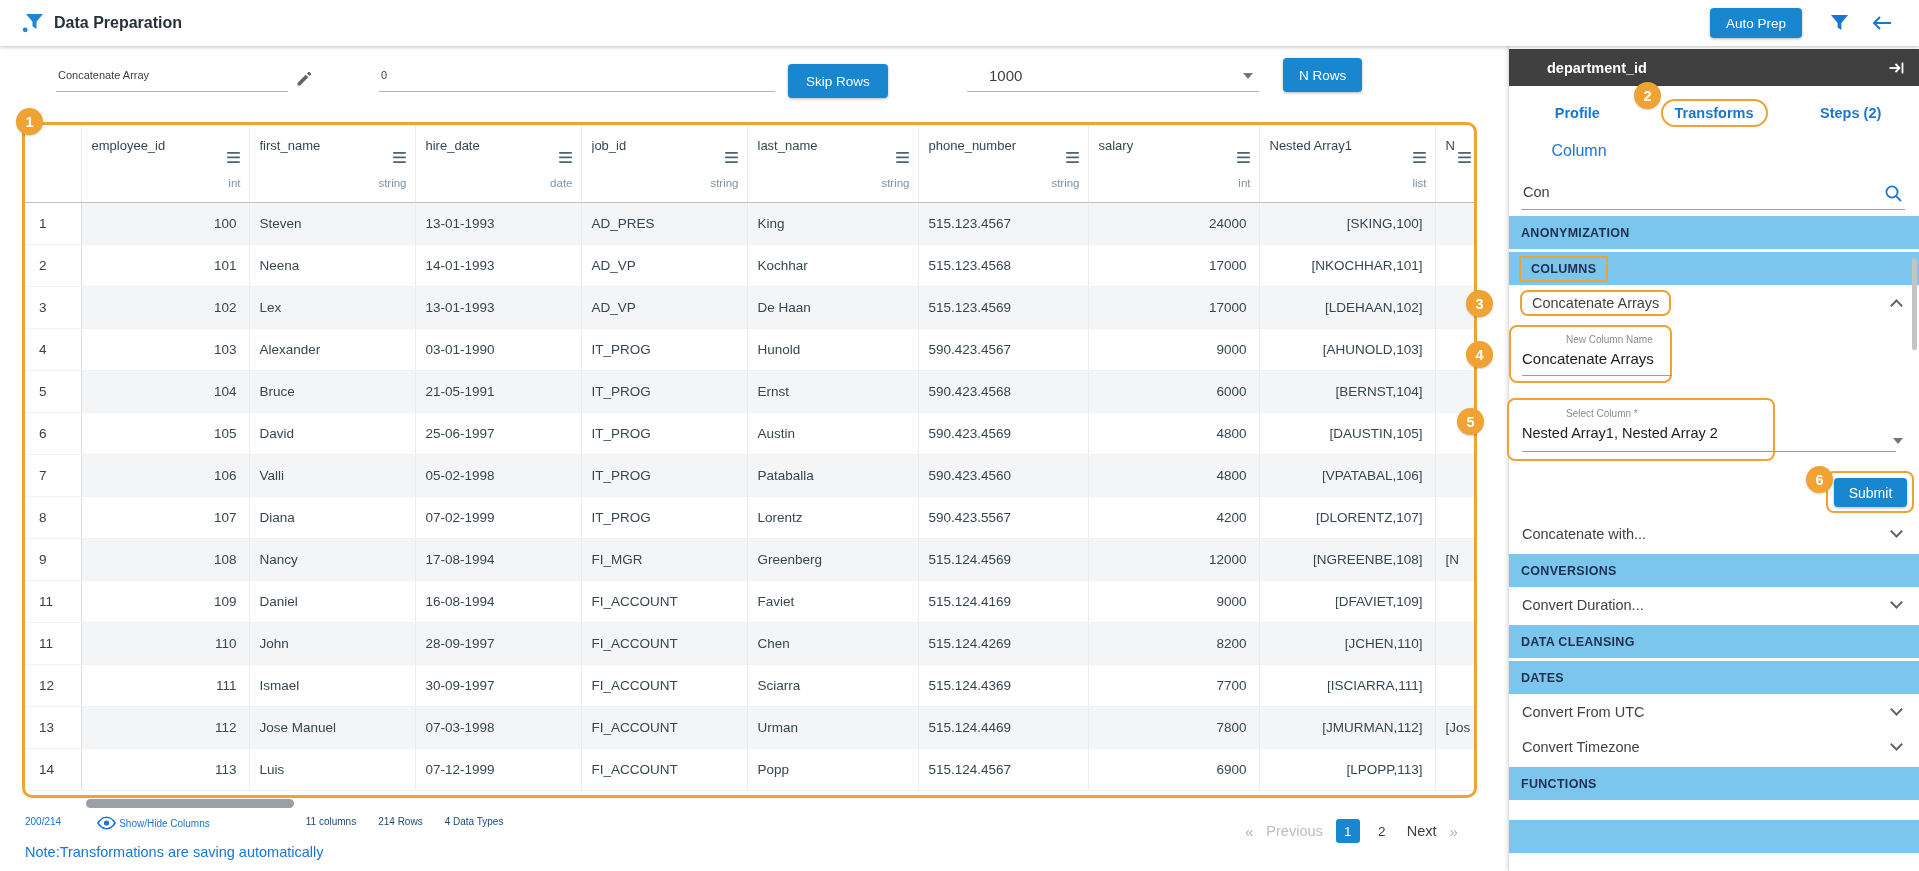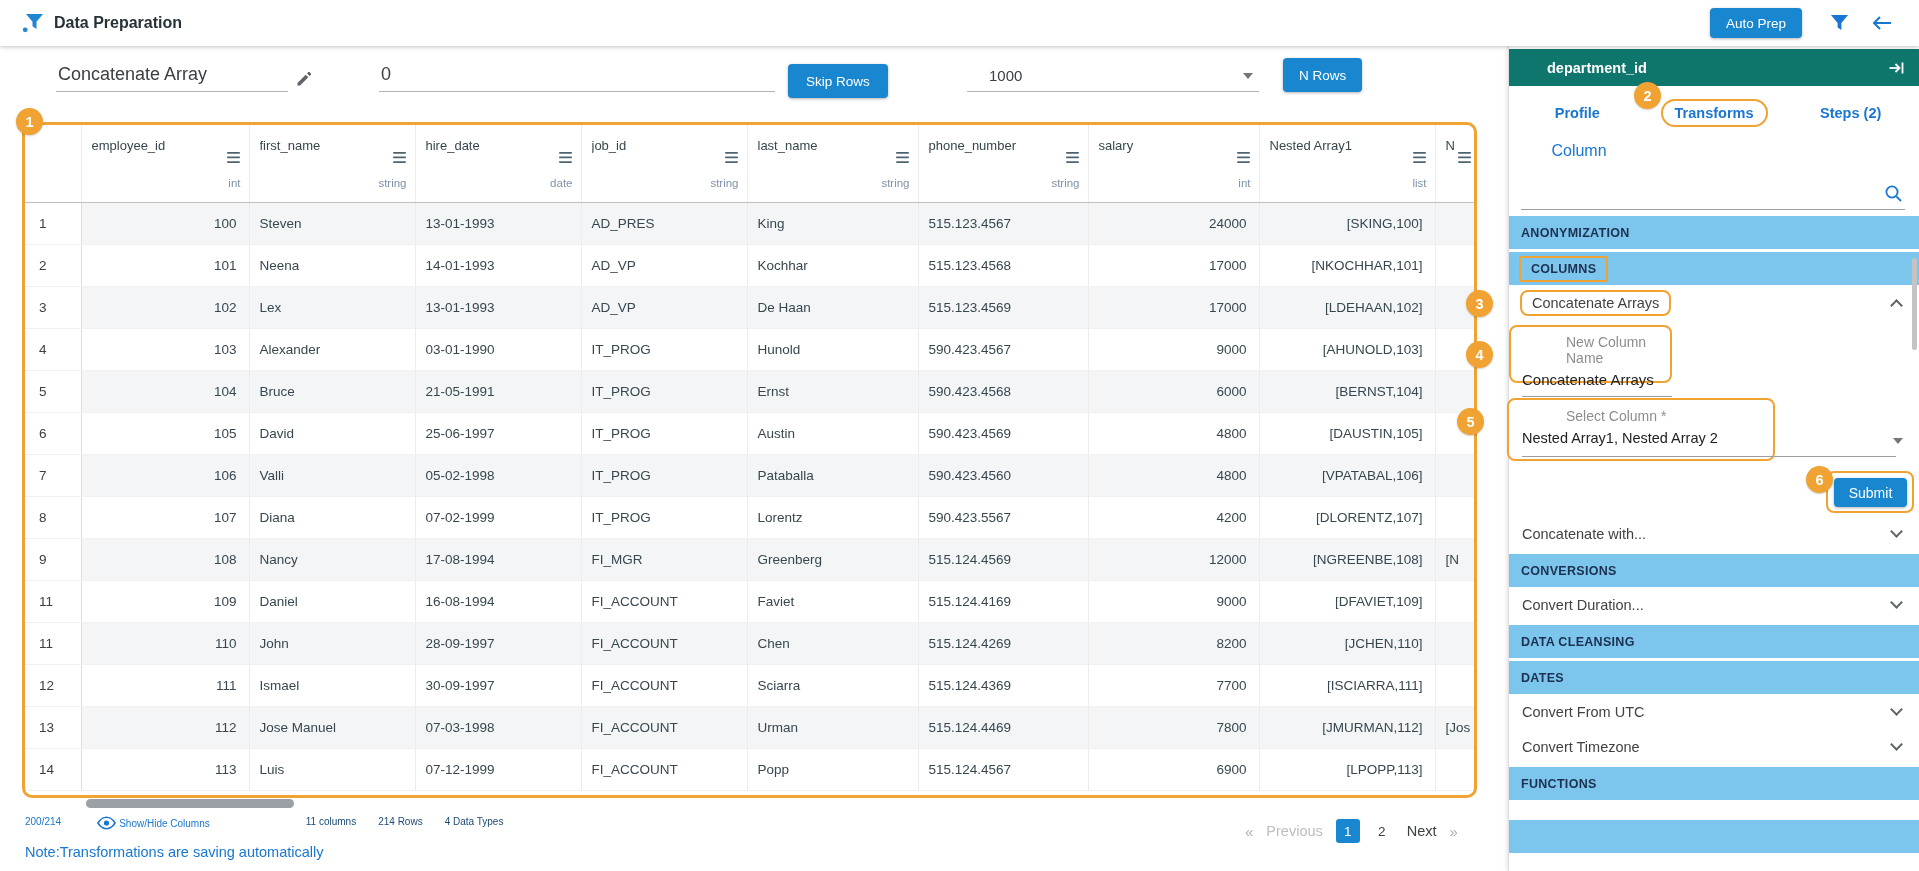--- a/index.html
+++ b/index.html
@@ -14,21 +14,21 @@
   .page-title { font-size:16px; font-weight:bold; color:#263238; }
   .topbar-spacer { flex:1; }
   .btn { background:var(--button,#1887d0); color:#fff; border:none; border-radius:4px;
          font-family:inherit; font-size:13.5px; box-shadow:0 1px 3px rgba(0,0,0,.3); cursor:pointer; }
   .auto-prep { height:30px; padding:0 16px; margin-right:24px; }
   .icon-btn { background:none; border:none; padding:4px; display:flex; cursor:pointer; color:var(--accent,#1976d2); }
   .icon-btn + .icon-btn { margin-left:14px; }
 
   
   .u-input { border:none; border-bottom:1px solid #b3b3b3; outline:none; background:transparent;
-             font-family:inherit; font-size:18px; color:#3c4043; padding:0 2px 6px 2px;
+             font-family:inherit; font-size:11px; color:#3c4043; padding:0 2px 6px 2px;
              position:absolute; height:28px; }
   #name-input { left:56px; top:64px; width:232px; }
   .pencil { position:absolute; left:296px; top:70px; background:none; border:none; padding:0; cursor:pointer; }
   #skip-input { left:379px; top:64px; width:396px; }
   #skip-btn { position:absolute; left:788px; top:64px; height:34px; padding:0 18px; }
   .select-field { position:absolute; left:967px; top:60px; width:292px; height:32px;
                   border-bottom:1px solid #b3b3b3; font-size:15px; color:#3c4043;
                   display:flex; align-items:center; padding-left:22px; cursor:pointer; }
   .select-field .tri { position:absolute; right:6px; top:13px; }
   #nrows-btn { position:absolute; left:1283px; top:58px; height:34px; padding:0 16px; }
@@ -68,21 +68,21 @@
   .pg-pages { display:flex; gap:10px; }
   .pg-page { min-width:24px; height:24px; display:flex; align-items:center; justify-content:center;
              color:#3c4043; cursor:pointer; border-radius:3px; font-size:13.5px; }
   .pg-page.active { background:var(--button,#1887d0); color:#fff; }
   .pg-next { color:#3c4043; cursor:pointer; }
   .note { position:absolute; left:25px; top:844px; font-size:14.5px; color:var(--accent,#1976d2); }
 
   
   .sidebar { position:absolute; left:1508px; top:46px; width:411px; height:825px; background:#fff;
              border-left:1px solid #e0e0e0; box-shadow:-1px 0 4px rgba(0,0,0,.12); z-index:15; }
-  .sb-head { margin-top:3px; height:37px; background:#0f766e; color:#fff; display:flex; align-items:center;
+  .sb-head { margin-top:3px; height:37px; background:#404040; color:#fff; display:flex; align-items:center;
              padding:0 14px 0 38px; font-size:14.5px; font-weight:bold; }
   .sb-head .sp { flex:1; }
   .sb-tabs { display:flex; margin-top:9px; height:35px; align-items:center;font-weight:bold; }
   .sb-tab { flex:1; text-align:center; font-size:14.5px; color:var(--accent,#1976d2); cursor:pointer; }
   .tab-outline { border:2px solid var(--orange,#f0a232); border-radius:16px; padding:4px 12px; display:inline-block; }
   .sb-subtab { margin:12px 0 0 24px; width:92px; text-align:center; font-size:16px;
                color:var(--accent,#1976d2); height:24px; cursor:pointer; }
   .sb-search { position:relative; margin:14px 14px 0 12px; height:30px; border-bottom:1px solid #9e9e9e; }
   .sb-search input { border:none; outline:none; background:none; font-family:inherit; font-size:14.5px;
                      color:#3c4043; width:330px; padding:4px 2px; }
@@ -95,21 +95,21 @@
              font-size:14.5px; color:#424242; cursor:pointer; }
   .sb-label.outlined { border:2px solid var(--orange,#f0a232); border-radius:8px; padding:3px 10px; margin-left:-2px; }
   .sb-cat .sb-label.outlined { padding:4px 10px; border-radius:2px; }
   .chev { margin-left:auto; width:9px; height:9px; border-right:2px solid #5f6368;
           border-bottom:2px solid #5f6368; flex:none; }
   .chev.down { transform:rotate(45deg); margin-top:-5px; }
   .chev.up { transform:rotate(-135deg); margin-top:5px; }
   .sb-gap-top { margin-top:20px !important; }
 
   .sb-form { position:relative; height:196px; background:#fff; }
-  .fg-label { font-size:14px; color:#8d8d8d;padding-left:44px; }
+  .fg-label { font-size:10px; color:#8d8d8d;padding-left:44px; }
   .fg-ncn { position:absolute; left:13px; top:14px; width:150px; }
   .fg-ncn .fg-value { font-size:15px; color:#212121; margin-top:5px; border-bottom:1px solid #9e9e9e;
                       padding-bottom:8px; cursor:text; }
   .box-ncn { position:absolute; left:0; top:5px; width:163px; height:58px;
              border:2px solid var(--orange,#f0a232); border-radius:8px; pointer-events:none; }
   .fg-sel { position:absolute; left:13px; top:88px; width:374px; }
   .fg-sel .fg-value { font-size:14.5px; color:#212121; margin-top:6px; border-bottom:1px solid #9e9e9e;
                       padding-bottom:10px; cursor:pointer; }
   .box-sel { position:absolute; left:-2px; top:78px; width:268px; height:63px;
              border:2px solid var(--orange,#f0a232); border-radius:8px; pointer-events:none; }
@@ -507,20 +507,21 @@
           </svg>
       </span>
     </div>
     <div class="sb-tabs">
       <span class="sb-tab">Profile</span>
       <span class="sb-tab"><span class="tab-outline">Transforms</span></span>
       <span class="sb-tab">Steps (2)</span>
     </div>
     <div class="sb-subtab">Column</div>
     <div class="sb-search">
+      <input value="Con" style="">
       <span class="sicon" style="display:flex;">
         <svg width="19" height="19" viewBox="0 0 19 19" fill="none" stroke="currentColor" stroke-width="1.8">
             <circle cx="8" cy="8" r="5.6"></circle>
             <path d="M12.3 12.3L17 17"></path>
           </svg>
       </span>
     </div>
 
     <div class="sb-list">
       <div id="list-top">

